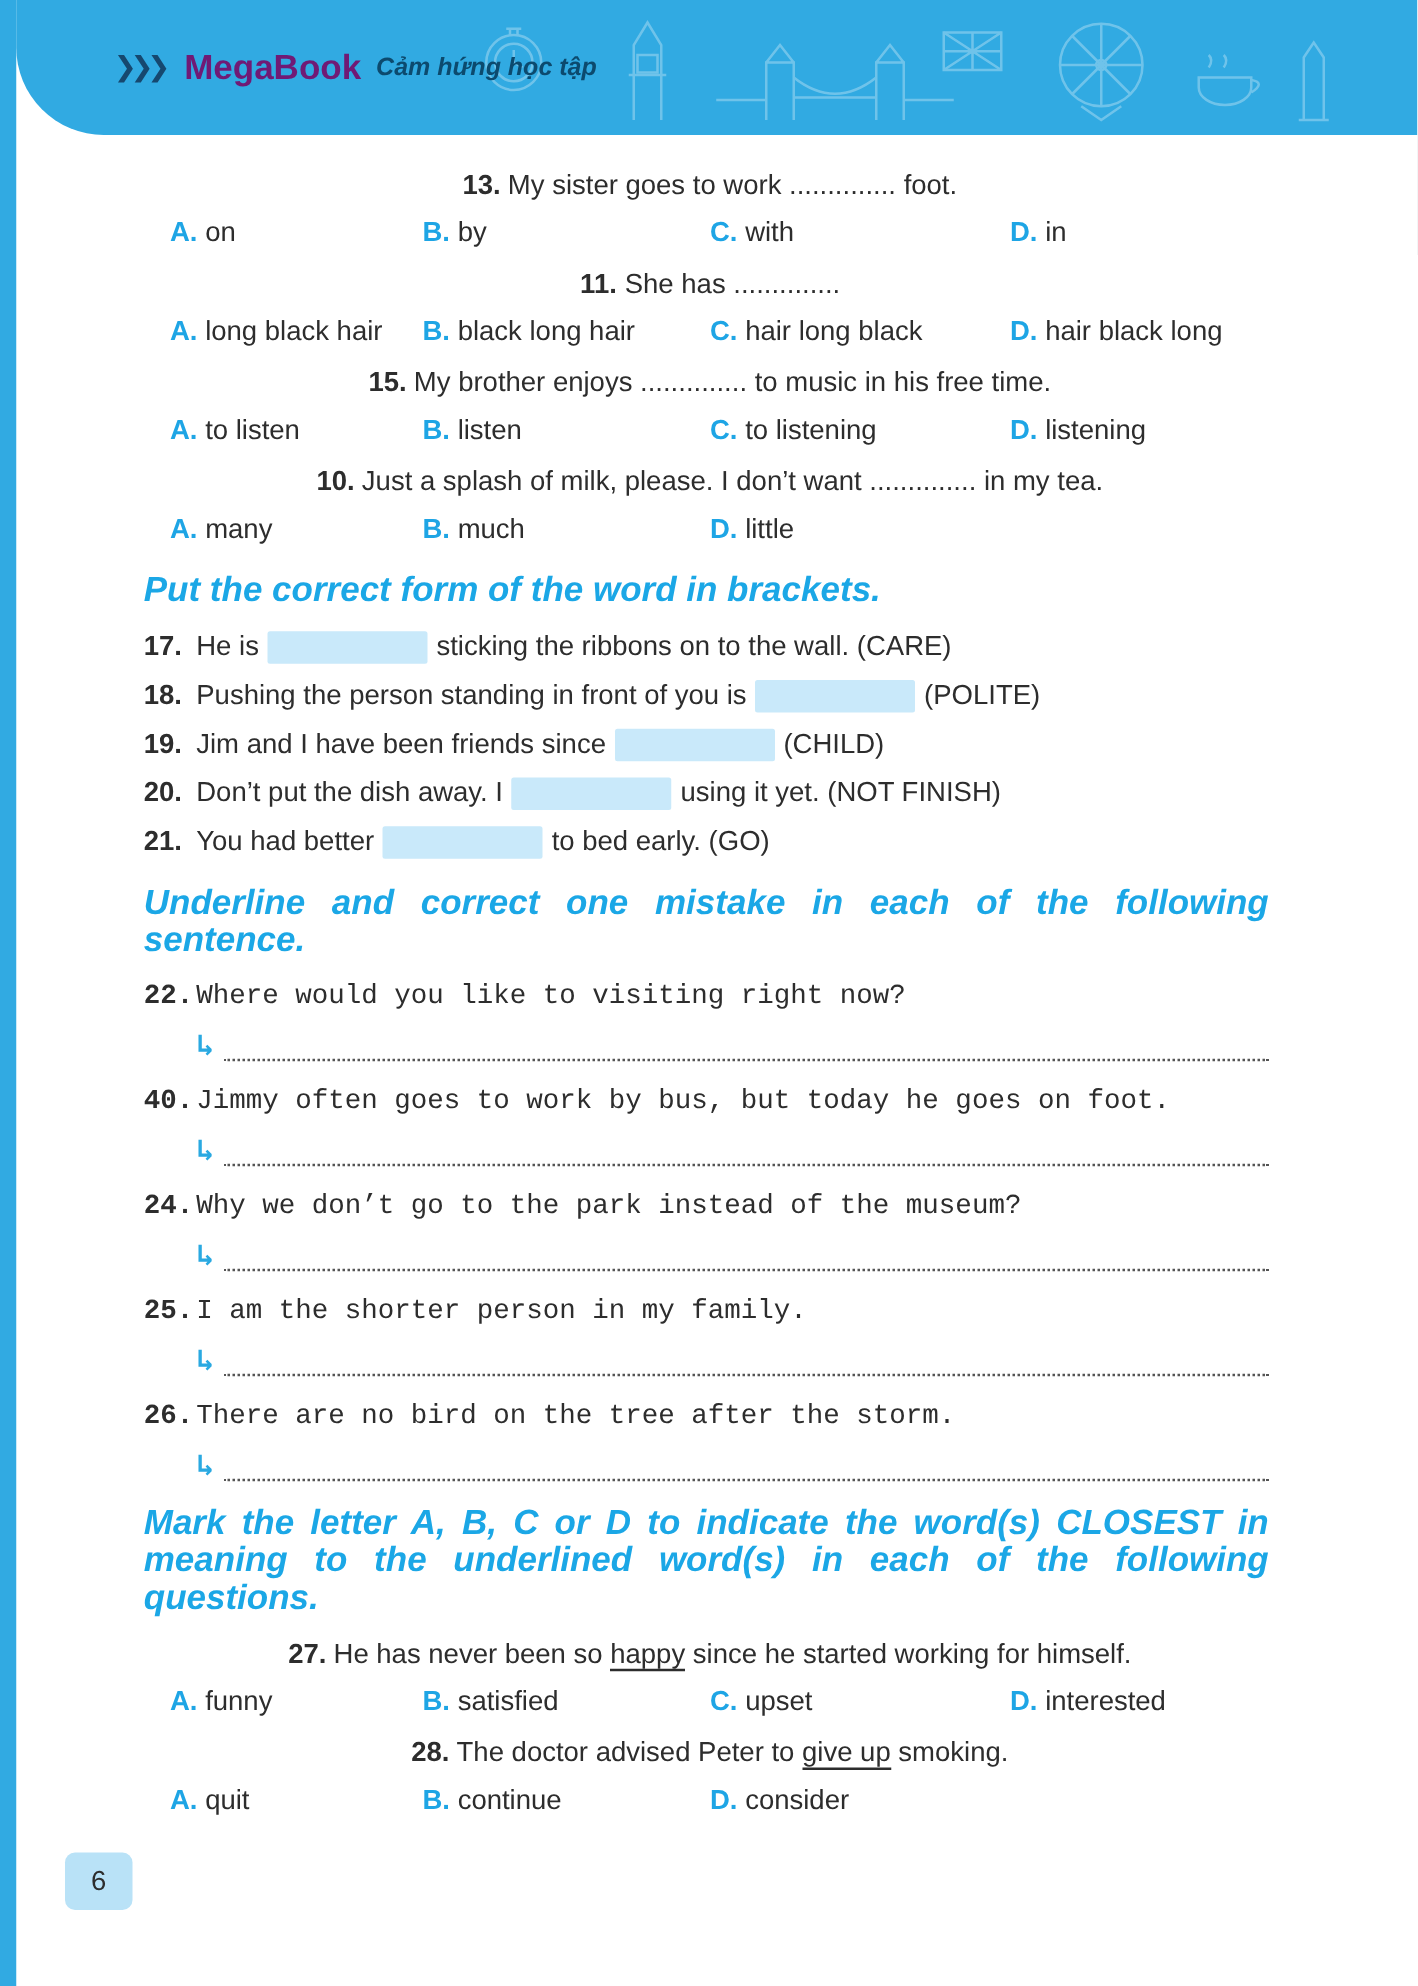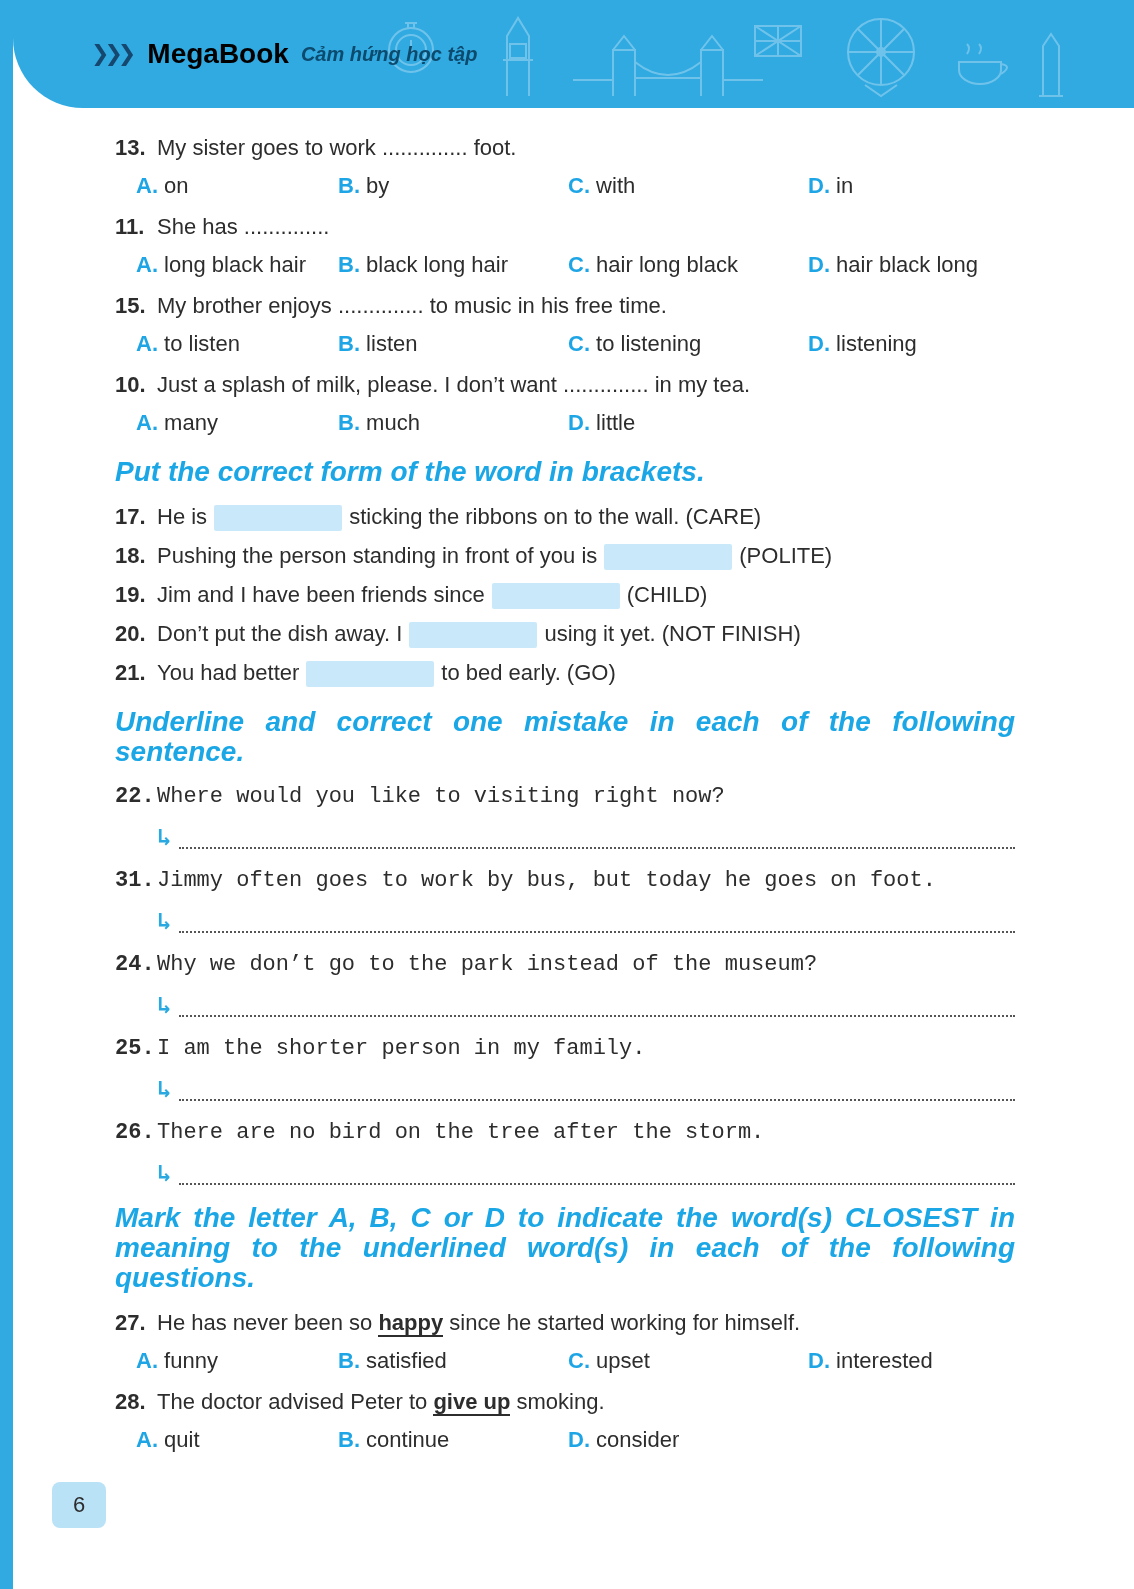--- a/index.html
+++ b/index.html
@@ -16,31 +16,31 @@
   .header {
     position:absolute; left:13px; top:0; right:0; height:108px;
     background:#31aae2; border-bottom-left-radius:70px;
   }
   .deco { position:absolute; inset:0; width:100%; height:100%; pointer-events:none; }
   .brand {
     position:absolute; left:78px; top:0; height:100%;
     display:flex; align-items:center; gap:10px; z-index:2;
   }
   .chevrons { color:#16486f; font-weight:bold; font-size:22px; letter-spacing:-5px; padding-right:6px; }
-  .logo { color:#000000; font-weight:bold; font-size:28px; letter-spacing:0; }
+  .logo { color:#701a75; font-weight:bold; font-size:28px; letter-spacing:0; }
   .tagline { color:#0c4a6e; font-weight:bold; font-style:italic; font-size:20px; padding-left:2px; }
 
   .content {
     position:absolute; top:132px; left:115px; right:119px;
     font-size:22px;
   }
   .q-line { line-height:32px; }
   .q-num { font-weight:bold; display:inline-block; min-width:42px; }
   .q-mcq { margin-bottom:9px; }
-  .q-mcq .q-line { margin-bottom:6px; }
+  .q-mcq .q-line { margin-bottom:6px;text-align:center; }
   .opts {
     display:grid; grid-template-columns:202px 230px 240px 1fr;
     margin-left:21px; line-height:32px;
   }
   .opt { white-space:nowrap; }
   .opt-letter { color:#1ea5e5; font-weight:bold; }
 
   .sec-heading {
     color:#1ba7e6; font-weight:bold; font-style:italic;
     font-size:28px; line-height:30px; margin:18px 0 14px 0;
@@ -60,21 +60,21 @@
   }
   .arrow {
     color:#2aa9e1; font-size:24px; font-weight:bold; line-height:24px;
     margin-right:8px; transform:translateY(2px);
   }
   .dots {
     flex:1 1 auto; height:24px;
     border-bottom:2.5px dotted #555555;
   }
 
-  .uword { font-weight:bold; border-bottom:2.5px solid #2d2d2d; }
+  .uword { font-weight:normal; border-bottom:2.5px solid #2d2d2d; }
 
   .page-num {
     position:absolute; left:52px; top:1482px; width:54px; height:46px;
     background:#b9e2f7; border-radius:8px;
     display:flex; align-items:center; justify-content:center;
     font-size:22px; color:#2d2d2d;
   }
 </style>
 </head>
 <body>
@@ -172,21 +172,21 @@
       </div>
       <div class="sec-heading">Underline and correct one mistake in each of the following sentence.</div>
       <div class="q q-correct">
         <div class="q-line"><span class="q-num">22.</span><span class="q-text">Where would you like to visiting right now?</span></div>
         <div class="answer-line">
           <span class="arrow">↳</span>
           <span class="dots"></span>
         </div>
       </div>
       <div class="q q-correct">
-        <div class="q-line"><span class="q-num">31.</span><span class="q-text">Jimmy often goes to work by bus, but today he goes on foot.</span></div>
+        <div class="q-line"><span class="q-num">40.</span><span class="q-text">Jimmy often goes to work by bus, but today he goes on foot.</span></div>
         <div class="answer-line">
           <span class="arrow">↳</span>
           <span class="dots"></span>
         </div>
       </div>
       <div class="q q-correct">
         <div class="q-line"><span class="q-num">24.</span><span class="q-text">Why we don’t go to the park instead of the museum?</span></div>
         <div class="answer-line">
           <span class="arrow">↳</span>
           <span class="dots"></span>

